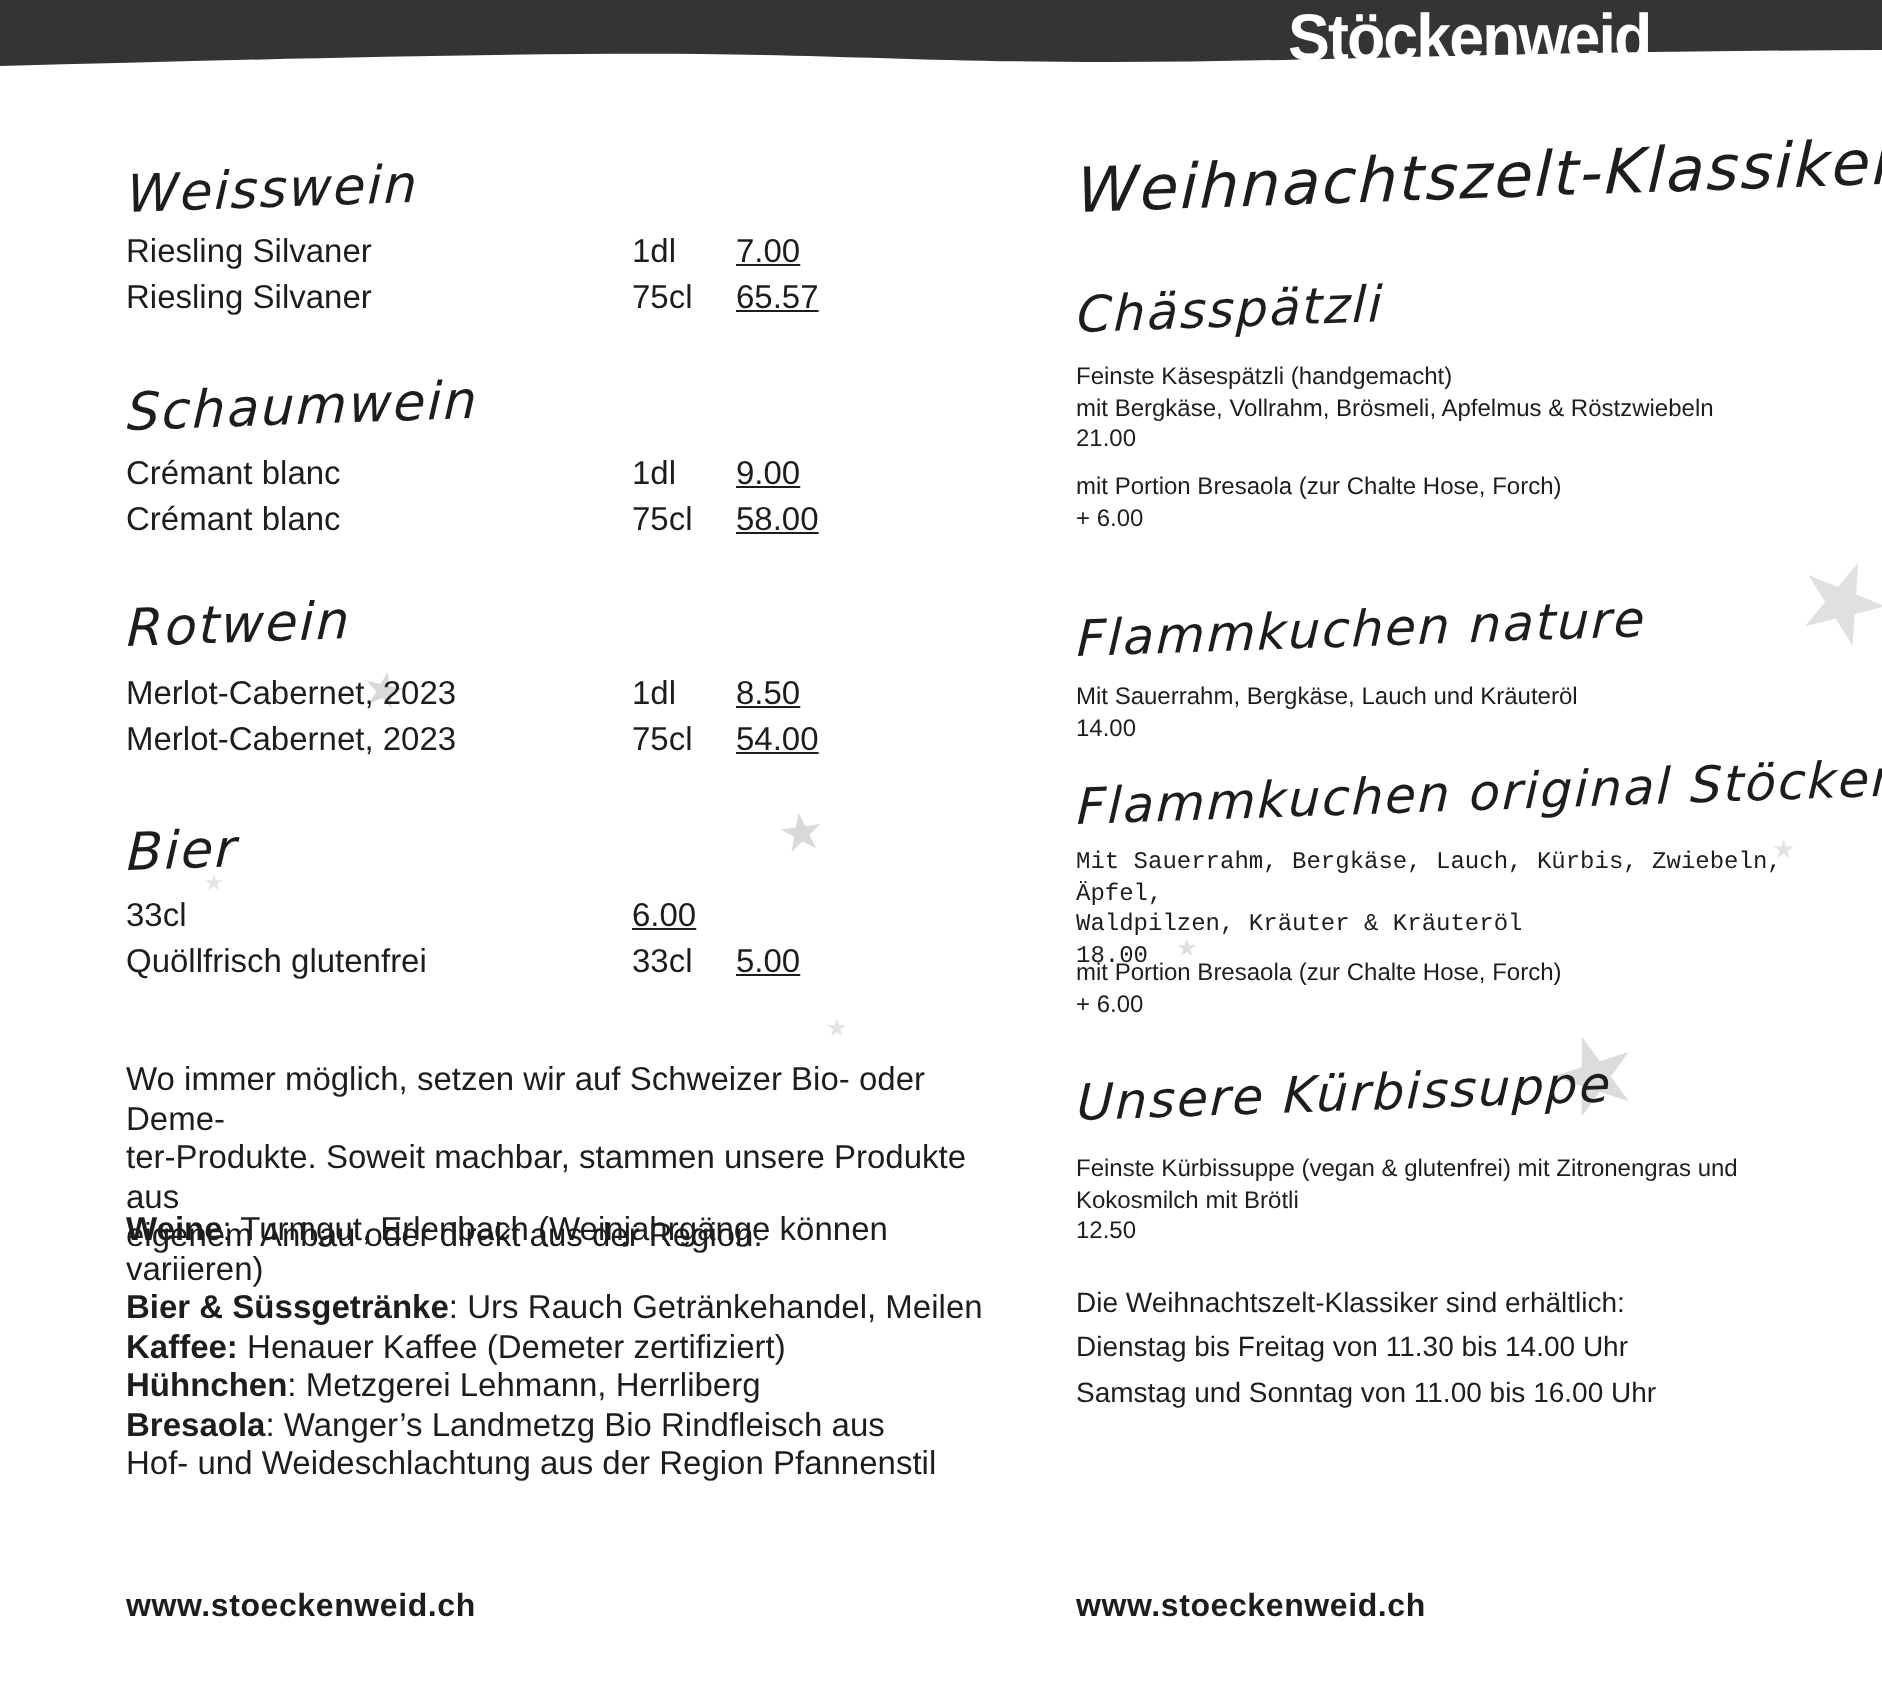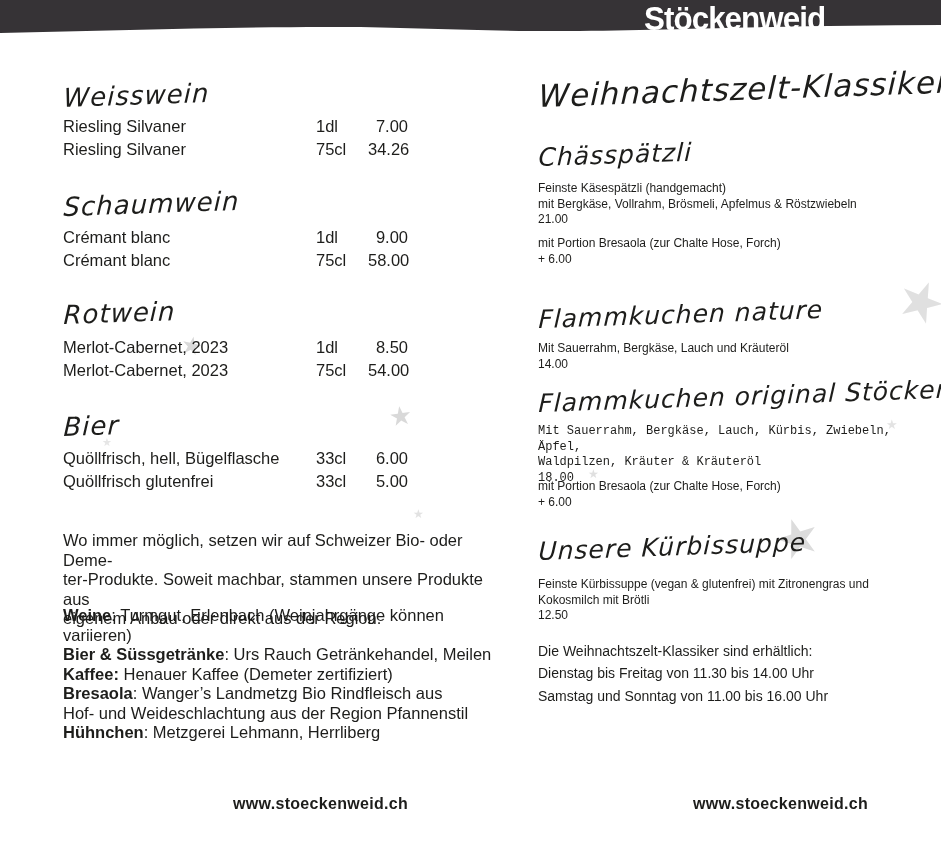--- a/index.html
+++ b/index.html
@@ -24,29 +24,29 @@
     font-family:"DejaVu Sans", sans-serif;font-style:italic;font-weight:400;
     letter-spacing:1px;transform:rotate(-2deg) skewX(-4deg);transform-origin:left bottom;
     white-space:nowrap;line-height:1.15;
   }
   .h-section{font-size:26px;}
   .h-title{font-size:31px;}
   .h-dish{font-size:25px;}
   
   .rows{width:345px;font-size:16.5px;line-height:22.5px;}
   .row{display:grid;grid-template-columns:253px 52px 1fr;}
-  .row .price{text-align:right;}
+  .row .price{text-align:left;text-decoration:underline;}
   
   .para{font-size:16.5px;line-height:19.6px;white-space:pre-line;width:432px;}
   .suppliers{font-size:16.5px;line-height:19.5px;width:432px;}
   .suppliers .line{white-space:pre-line;}
   .suppliers b{font-weight:700;}
   .desc{font-size:12px;line-height:15.6px;white-space:pre-line;width:390px;}
   .avail{font-size:14px;line-height:22.4px;white-space:pre-line;width:390px;}
-  .footer-url{font-weight:700;font-size:16px;letter-spacing:0.3px;text-align:right;}
+  .footer-url{font-weight:700;font-size:16px;letter-spacing:0.3px;text-align:left;}
 </style>
 </head>
 <body>
 
 <svg class="header-svg" width="941" height="50" viewBox="0 0 941 50">
   <path d="M0,0 H941 V25 C880,25.2 820,26 760,27.2 C680,28.8 620,31 555,31 C470,31 420,27.6 350,27 C250,26.3 120,30 0,33 Z" fill="#363336"></path>
 </svg>
 <div class="logo">Stöckenweid</div>
 
 <span class="star" style="left:181px;top:334px;font-size:24px;color:#d9d9d9;transform:rotate(12deg);">★</span>
@@ -61,21 +61,21 @@
 <div class="txt hand h-section" style="left:63px;top:84px;">Weisswein</div>
 <div class="txt rows" style="left:63px;top:115px;">
   <div class="row">
     <span>Riesling Silvaner</span>
     <span class="size">1dl</span>
     <span class="price">7.00</span>
   </div>
   <div class="row">
     <span>Riesling Silvaner</span>
     <span class="size">75cl</span>
-    <span class="price">34.26</span>
+    <span class="price">65.57</span>
   </div>
 </div>
 
 <div class="txt hand h-section" style="left:63px;top:193px;">Schaumwein</div>
 <div class="txt rows" style="left:63px;top:226px;">
   <div class="row">
     <span>Crémant blanc</span>
     <span class="size">1dl</span>
     <span class="price">9.00</span>
   </div>
@@ -96,42 +96,41 @@
   <div class="row">
     <span>Merlot-Cabernet, 2023</span>
     <span class="size">75cl</span>
     <span class="price">54.00</span>
   </div>
 </div>
 
 <div class="txt hand h-section" style="left:63px;top:413px;">Bier</div>
 <div class="txt rows" style="left:63px;top:447px;">
   <div class="row">
-    <span>Quöllfrisch, hell, Bügelflasche</span>
     <span class="size">33cl</span>
     <span class="price">6.00</span>
   </div>
   <div class="row">
     <span>Quöllfrisch glutenfrei</span>
     <span class="size">33cl</span>
     <span class="price">5.00</span>
   </div>
 </div>
 
 <div class="txt para" style="left:63px;top:531px;">Wo immer möglich, setzen wir auf Schweizer Bio- oder Deme-
 ter-Produkte. Soweit machbar, stammen unsere Produkte aus
 eigenem Anbau oder direkt aus der Region.</div>
 
 <div class="txt suppliers" style="left:63px;top:606px;">
   <div class="line"><b>Weine</b><span>: Turmgut, Erlenbach (Weinjahrgänge können variieren)</span></div>
   <div class="line"><b>Bier &amp; Süssgetränke</b><span>: Urs Rauch Getränkehandel, Meilen</span></div>
   <div class="line"><b>Kaffee:</b><span> Henauer Kaffee (Demeter zertifiziert)</span></div>
+  <div class="line"><b>Hühnchen</b><span>: Metzgerei Lehmann, Herrliberg</span></div>
   <div class="line"><b>Bresaola</b><span>: Wanger’s Landmetzg Bio Rindfleisch aus
 Hof- und Weideschlachtung aus der Region Pfannenstil</span></div>
-  <div class="line"><b>Hühnchen</b><span>: Metzgerei Lehmann, Herrliberg</span></div>
 </div>
 
 <div class="txt hand h-title" style="left:538px;top:79px;">Weihnachtszelt-Klassiker</div>
 
 <div class="txt hand h-dish" style="left:538px;top:144px;">Chässpätzli</div>
 <div class="txt desc" style="left:538px;top:181px;">Feinste Käsespätzli (handgemacht)
 mit Bergkäse, Vollrahm, Brösmeli, Apfelmus &amp; Röstzwiebeln
 21.00</div>
 <div class="txt desc" style="left:538px;top:236px;">mit Portion Bresaola (zur Chalte Hose, Forch)
 + 6.00</div>

